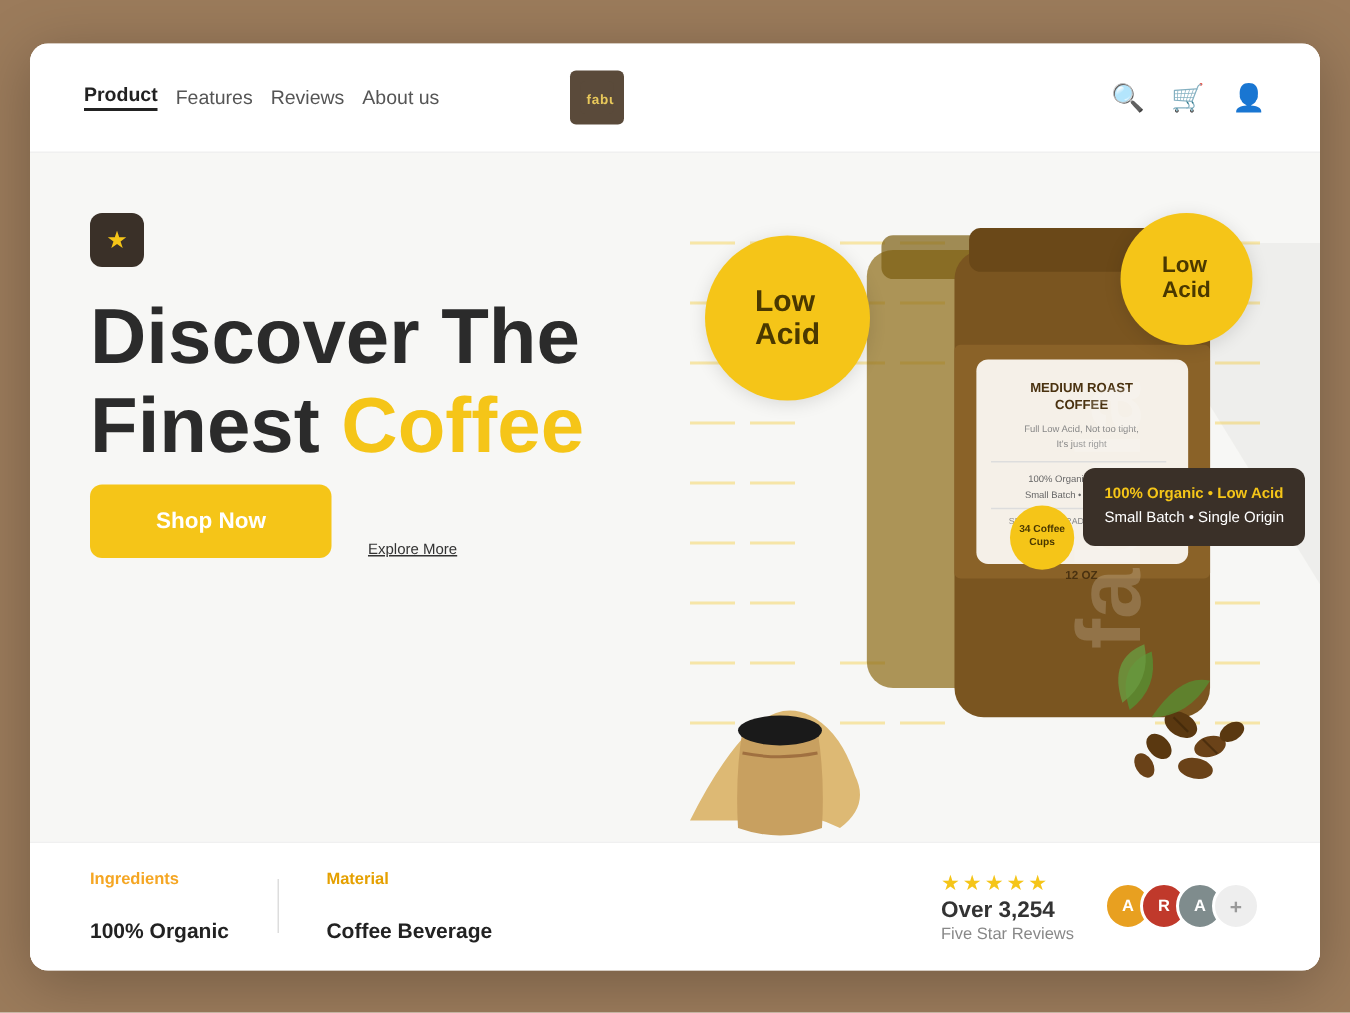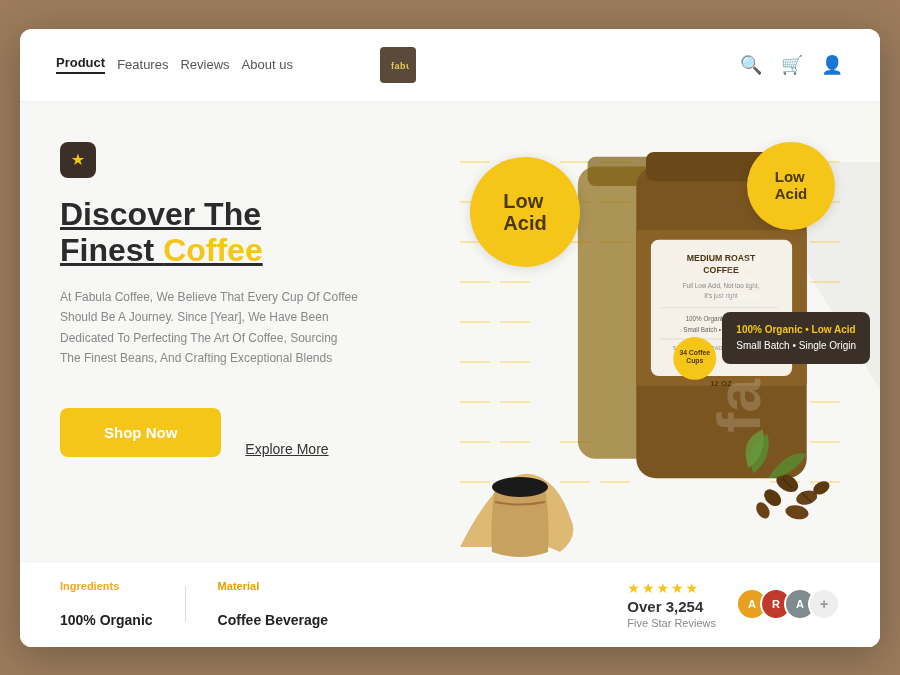--- a/index.html
+++ b/index.html
@@ -108,26 +108,25 @@
       border-radius: 8px;
       display: flex;
       align-items: center;
       justify-content: center;
       color: #f5c518;
       font-size: 16px;
       margin-bottom: 18px;
     }
 
     .hero-heading {
-      font-size: 32px;
+      font-size: 52px;
       font-weight: 800;
       color: #2b2b2b;
       line-height: 1.15;
       margin-bottom: 6px;
-      text-decoration: underline;
     }
     .hero-heading .highlight {
       color: #f5c518;
     }
 
     .hero-subtext {
       font-size: 12px;
       color: #888;
       line-height: 1.7;
       margin: 18px 0 32px 0;
@@ -146,21 +145,21 @@
       border: none;
       padding: 16px 44px;
       border-radius: 8px;
       font-size: 15px;
       font-weight: 700;
       cursor: pointer;
     }
     .btn-explore {
       background: transparent;
       border: none;
-      font-size: 14px;
+      font-size: 10px;
       color: #333;
       text-decoration: underline;
       cursor: pointer;
       font-weight: 500;
       margin-top: 40px;
     }
 
     
     .hero-footer {
       position: absolute;
@@ -343,21 +342,20 @@
     <div class="triangle-decor"></div>
 
     <div class="hero-left">
       <div class="star-badge">
         <span>★</span>
       </div>
       <div class="hero-heading">
         <span>Discover The</span><br>
         <span>Finest </span><span class="highlight">Coffee</span>
       </div>
-      <p class="hero-subtext">At Fabula  Coffee, We Believe That Every Cup Of Coffee Should Be A Journey. Since [Year], We Have Been Dedicated To Perfecting The Art Of Coffee, Sourcing The Finest Beans, And Crafting Exceptional Blends</p>
       <div class="hero-buttons">
         <button class="btn-shop">Shop Now</button>
         <button class="btn-explore">Explore More</button>
       </div>
     </div>
 
     <div class="hero-right">
 
       <svg class="deco-lines" viewBox="0 0 440 460" preserveAspectRatio="none">
 

